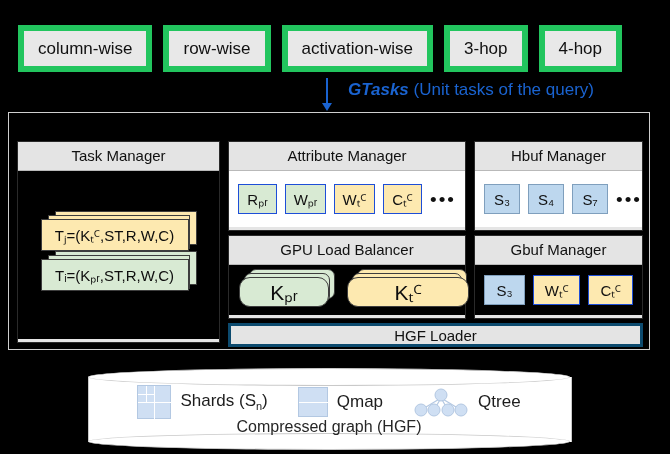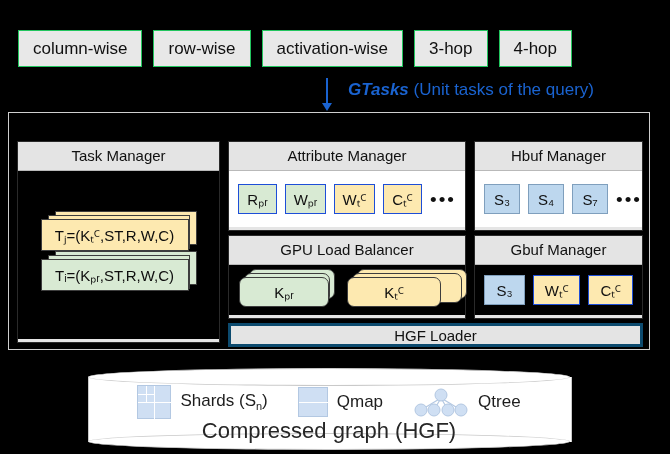--- a/index.html
+++ b/index.html
@@ -2,21 +2,21 @@
 <html><head>
 <meta charset="utf-8">
 <style>
   html,body{margin:0;padding:0;background:#000;}
   body{width:670px;height:454px;overflow:hidden;font-family:"Liberation Sans",sans-serif;}
   .stage{position:relative;width:670px;height:454px;background:#000;}
 
   
   .topbar{position:absolute;left:0;top:22px;width:670px;height:52px;
           display:flex;align-items:center;gap:11px;padding-left:18px;box-sizing:border-box;}
-  .qbtn{background:#e8e8e8;border:1px solid #22c55e;color:#101010;
+  .qbtn{background:#e8e8e8;border:6px solid #22c55e;color:#101010;
         font-size:17px;line-height:1;padding:9px 14px;white-space:nowrap;
         display:flex;align-items:center;justify-content:center;}
 
   
   .gtasks-row{position:absolute;left:0;top:78px;width:670px;height:32px;}
   .arrow{position:absolute;left:326px;top:0px;width:2px;height:26px;background:#1a63d0;}
   .arrow::after{content:"";position:absolute;left:-4px;bottom:-7px;width:0;height:0;
        border-left:5px solid transparent;border-right:5px solid transparent;
        border-top:8px solid #1a63d0;}
   .gtasks-text{position:absolute;left:348px;top:2px;color:#1a63d0;font-size:17px;white-space:nowrap;}
@@ -56,25 +56,25 @@
 
   
   #gpu-load-balancer{left:219px;top:122px;width:238px;height:84px;}
   #gpu-load-balancer .panel-body{height:50px;background:#000;display:flex;align-items:center;
                                   gap:22px;padding:0 10px;box-sizing:border-box;}
   .kstack{position:relative;width:96px;height:42px;}
   .kstack .ksheet{position:absolute;border:1px solid #3d3d3d;border-radius:7px;box-sizing:border-box;}
   .kstack .k3{left:10px;top:0px;width:86px;height:30px;}
   .kstack .k2{left:5px;top:4px;width:86px;height:30px;}
   .kstack .k1{left:0px;top:8px;width:90px;height:30px;display:flex;align-items:center;justify-content:center;
-              font-size:15px;color:#0d0d0d;}
+              font-size:21px;color:#0d0d0d;border-radius:11px;}
   .kstack.wide{width:120px;}
   .kstack.wide .k3{width:110px;}
   .kstack.wide .k2{width:110px;}
-  .kstack.wide .k1{width:94px;}
+  .kstack.wide .k1{width:122px;}
 
   
   #hbuf-manager{left:465px;top:28px;width:169px;height:90px;}
   #hbuf-manager .panel-body{height:56px;background:#fff;display:flex;align-items:center;
                              gap:8px;padding:0 9px;box-sizing:border-box;}
 
   
   #gbuf-manager{left:465px;top:122px;width:169px;height:84px;}
   #gbuf-manager .panel-body{height:50px;background:#000;display:flex;align-items:center;
                              gap:8px;padding:0 9px;box-sizing:border-box;}
@@ -104,21 +104,21 @@
   .ico-shards .h{left:0;top:16px;width:34px;height:1px;}
   .ico-shards .v2{left:8px;top:0;width:1px;height:16px;}
   .ico-shards .h2{left:0;top:8px;width:16px;height:1px;}
 
   .ico-qmap{width:30px;height:30px;background:#cfdff3;border:1px solid #b3c8e2;position:relative;box-sizing:border-box;}
   .ico-qmap i{position:absolute;left:0;top:14px;width:30px;height:1px;background:#ffffff;}
 
   .ico-qtree{width:56px;height:32px;position:relative;}
 
   .cyl-caption{position:absolute;left:0;top:50px;width:482px;text-align:center;
-               font-size:22px;color:#262626;}
+               font-size:16px;color:#262626;}
 </style>
 </head>
 <body>
 
 <div class="stage">
 
   <div class="topbar">
     <div class="qbtn">column-wise</div>
     <div class="qbtn">row-wise</div>
     <div class="qbtn">activation-wise</div>

